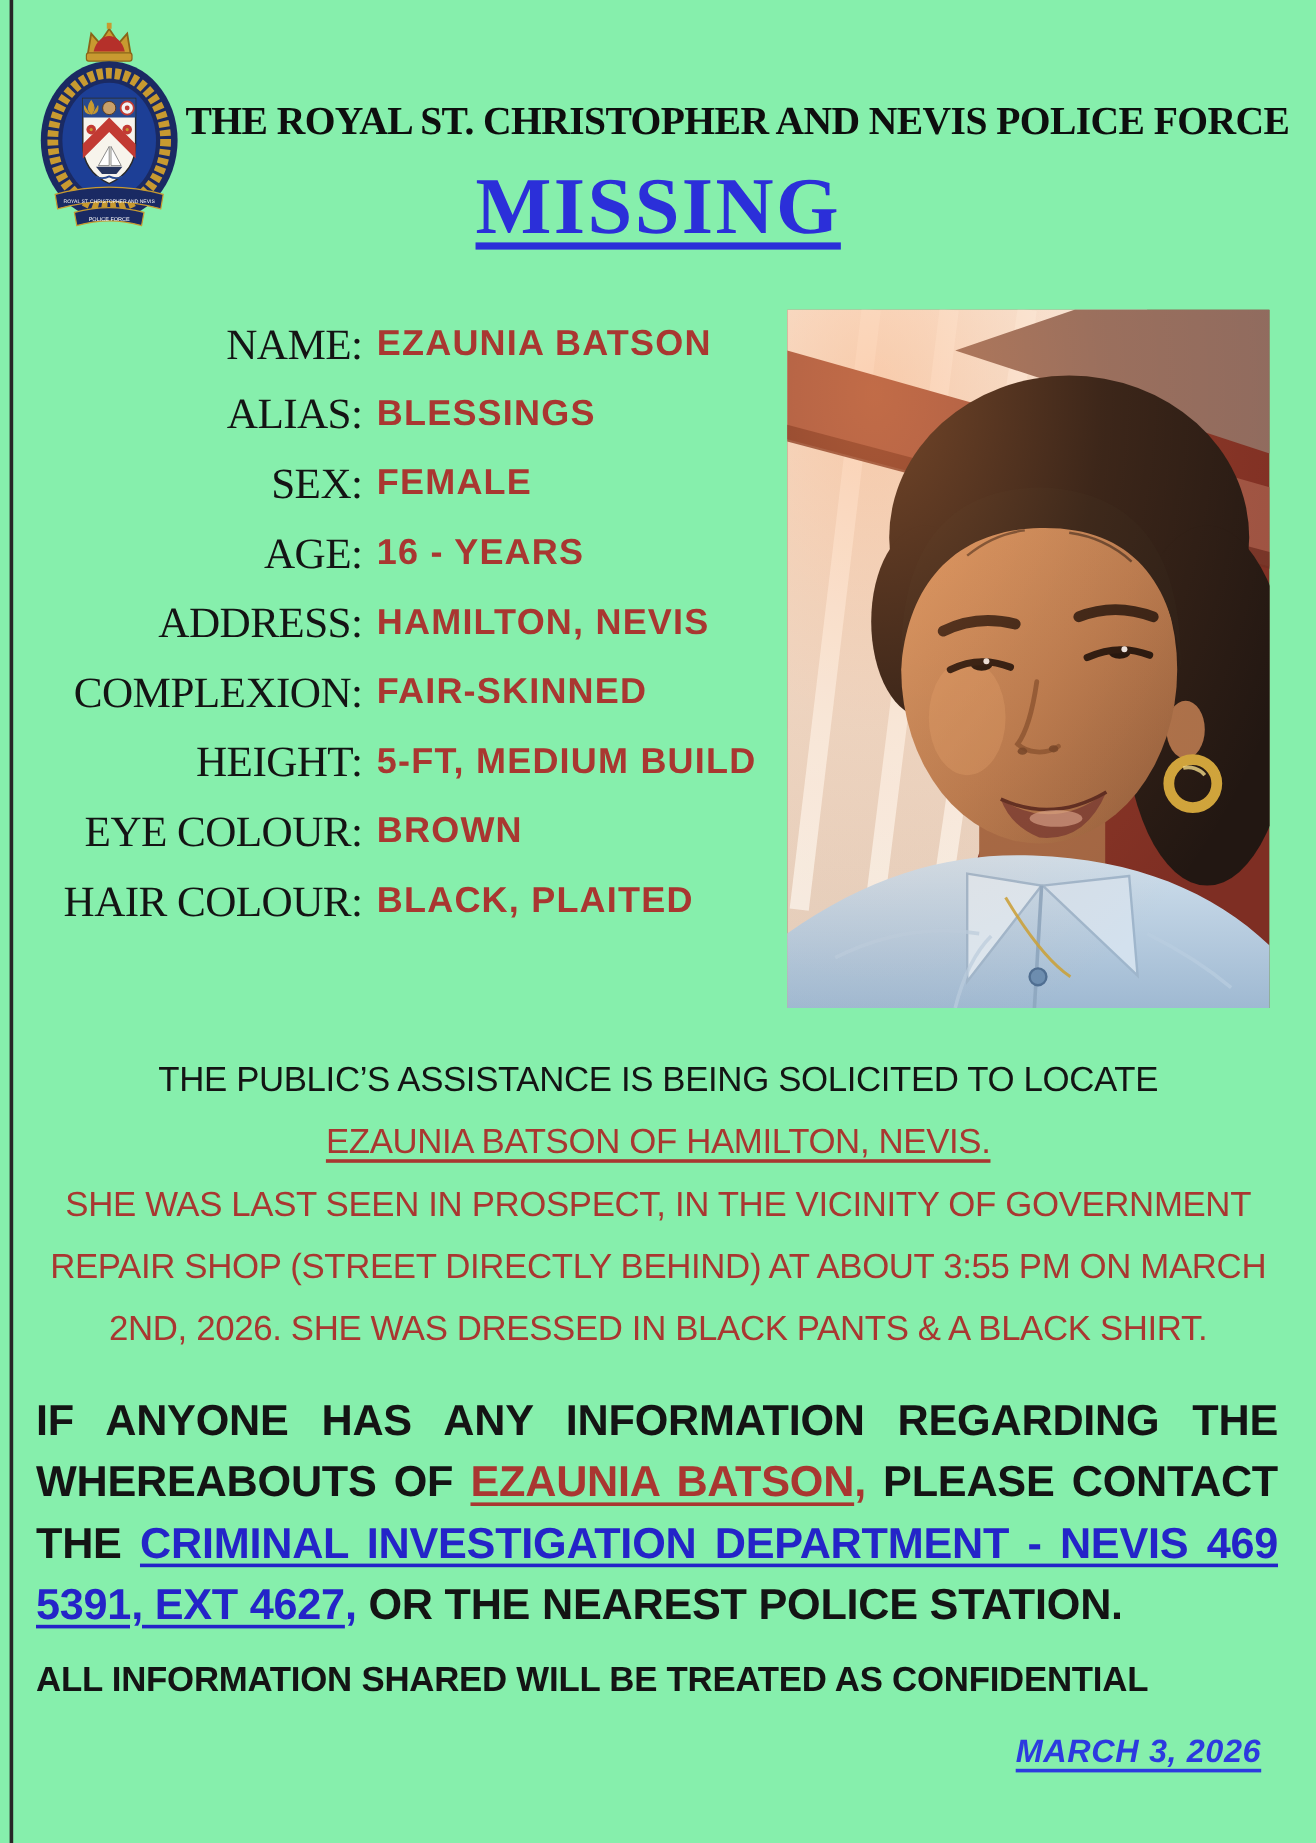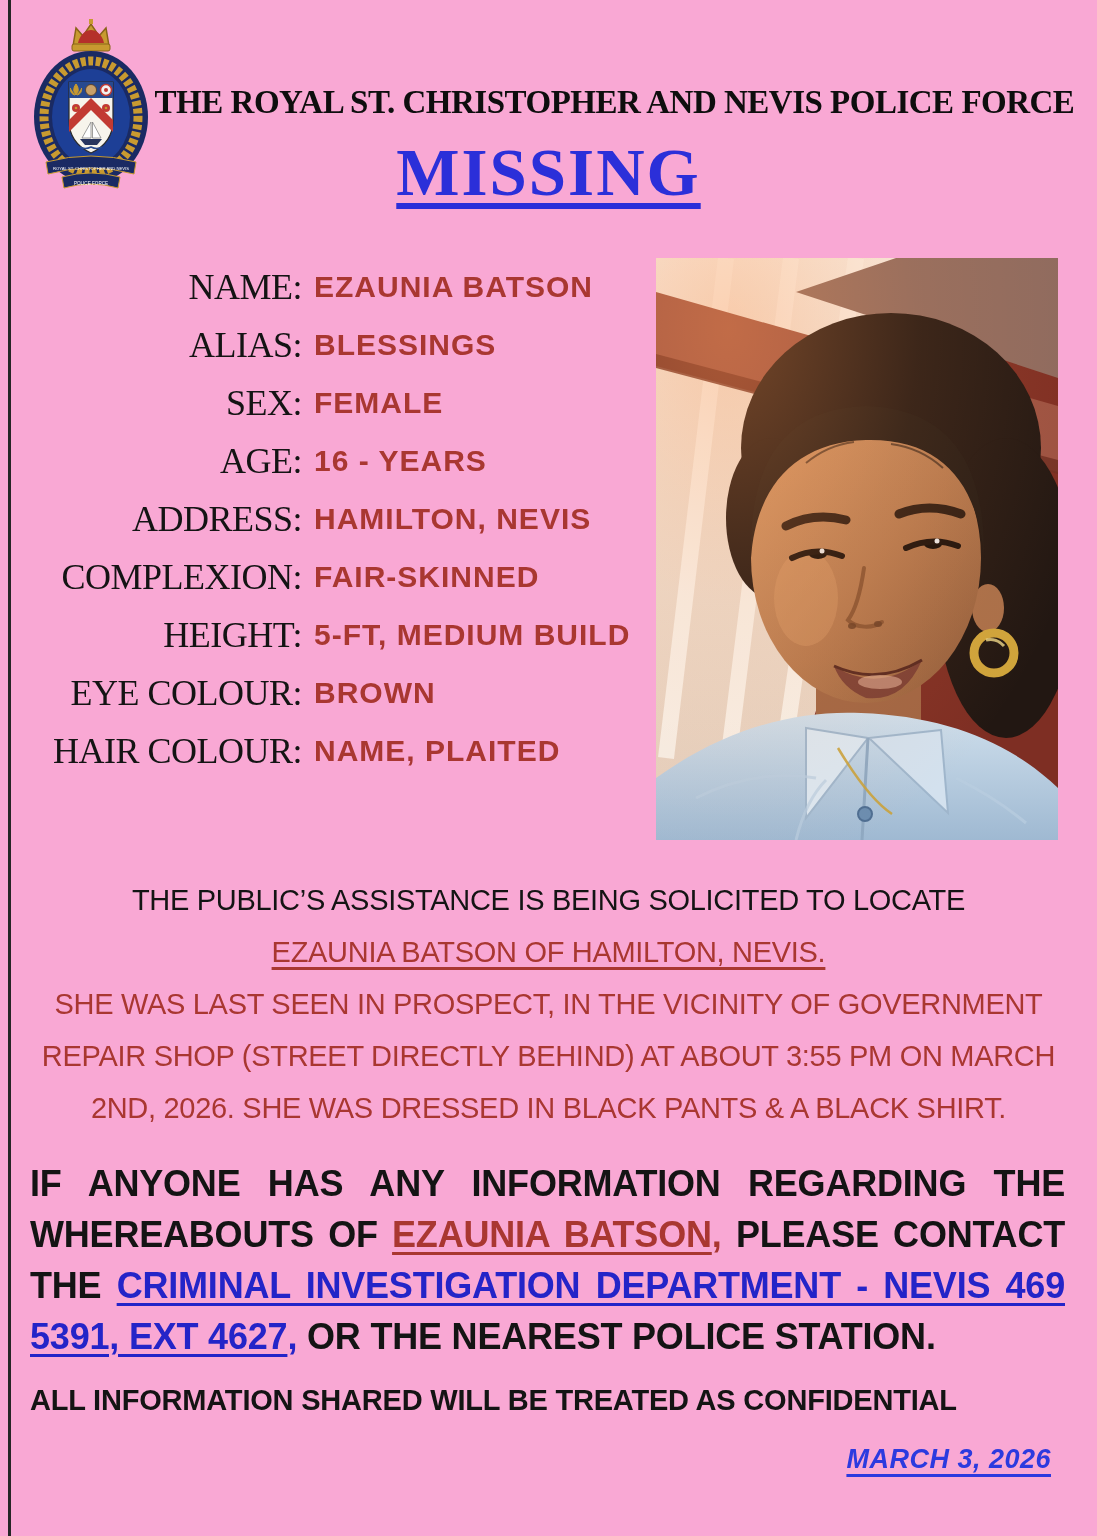--- a/index.html
+++ b/index.html
@@ -1,17 +1,17 @@
 <!DOCTYPE html>
 <html><head>
 <meta charset="utf-8">
 <style>
   html,body{margin:0;padding:0;background:#e8e8e8;}
   .poster{
-    position:relative;width:1097px;height:1536px;background:#f9a8d4;
+    position:relative;width:1097px;height:1536px;background:#86efac;
     font-family:"Liberation Sans",sans-serif;overflow:hidden;margin:0 auto;
   }
   .edge-line{position:absolute;left:8px;top:0;width:3px;height:100%;background:#262626;}
   .logo{position:absolute;left:28px;top:16px;width:126px;height:178px;}
   .org-title{
     position:absolute;left:150px;right:18px;top:84px;text-align:center;
     font-family:"Liberation Serif",serif;font-weight:bold;font-size:33px;
     letter-spacing:-0.5px;color:#0e0e0e;white-space:nowrap;
   }
   .missing-wrap{position:absolute;left:0;right:0;top:134px;text-align:center;}
@@ -127,21 +127,21 @@
     <div class="dvalue">16 - YEARS</div>
     <div class="dlabel">ADDRESS:</div>
     <div class="dvalue">HAMILTON, NEVIS</div>
     <div class="dlabel">COMPLEXION:</div>
     <div class="dvalue">FAIR-SKINNED</div>
     <div class="dlabel">HEIGHT:</div>
     <div class="dvalue">5-FT, MEDIUM BUILD</div>
     <div class="dlabel">EYE COLOUR:</div>
     <div class="dvalue">BROWN</div>
     <div class="dlabel">HAIR COLOUR:</div>
-    <div class="dvalue">NAME, PLAITED</div>
+    <div class="dvalue">BLACK, PLAITED</div>
   </div>
 
   <svg class="photo" viewBox="0 0 402 582">
     <defs>
       <linearGradient id="pg-window" x1="0" y1="0" x2="0" y2="1">
         <stop offset="0" stop-color="#f6efe7"></stop>
           <stop offset="1" stop-color="#e3cdbb"></stop>
       </linearGradient>
       <linearGradient id="pg-skin" x1="0" y1="0" x2="1" y2="1">
         <stop offset="0" stop-color="#d49a6a"></stop>

